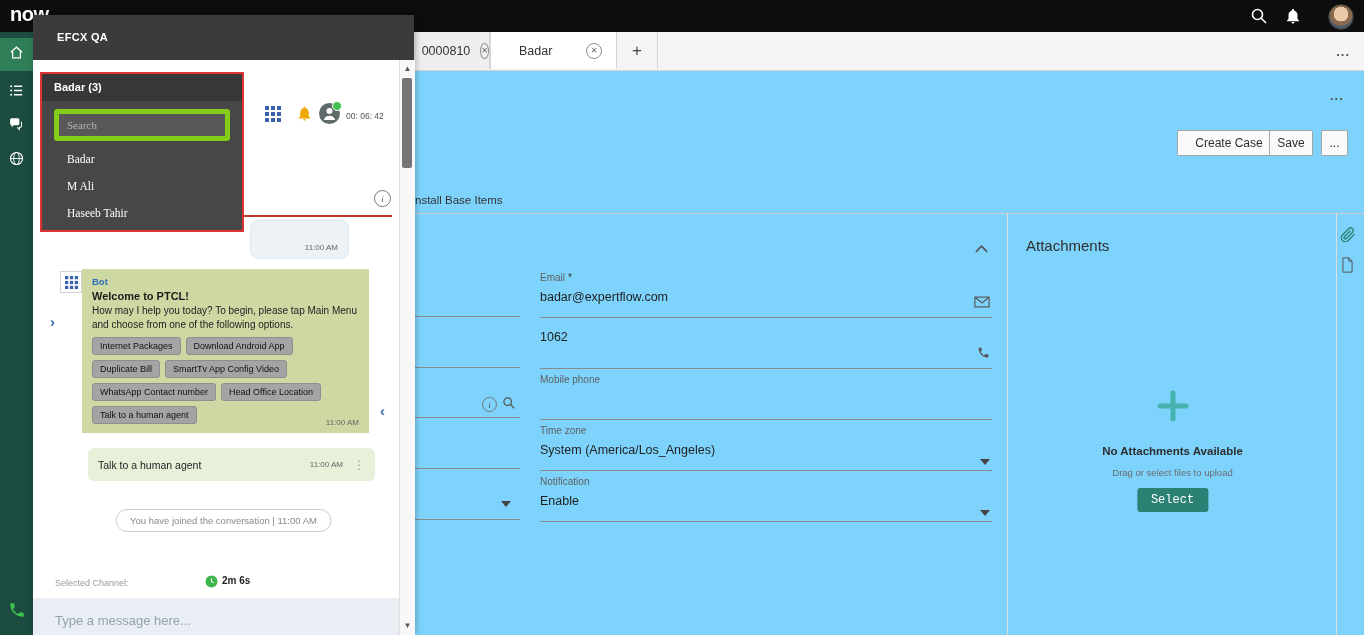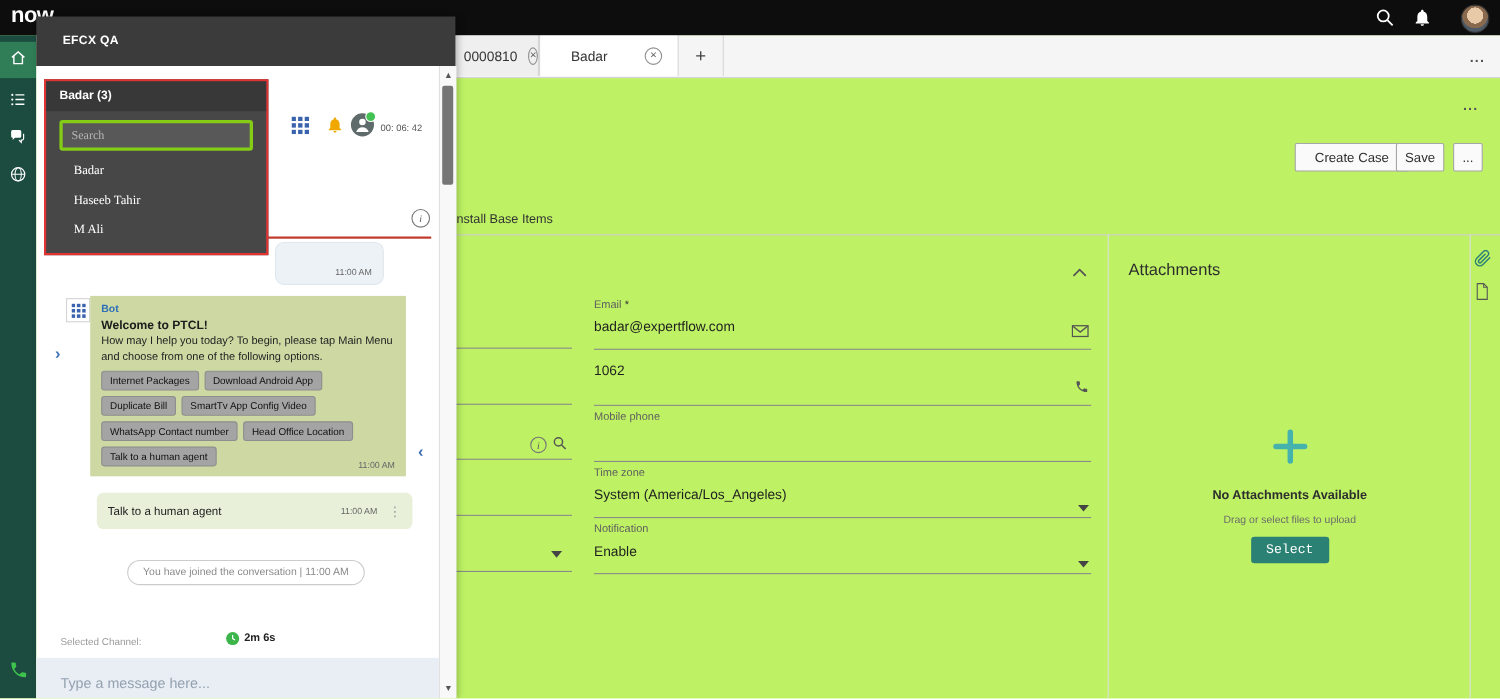--- a/index.html
+++ b/index.html
@@ -1,17 +1,17 @@
 <!DOCTYPE html>
 <html><head>
 <meta charset="utf-8">
 <style>
   html,body{margin:0;padding:0;background:#fff;}
   .canvas{position:relative;width:1364px;height:635px;overflow:hidden;
-    font-family:"Liberation Sans",sans-serif;background:#bef264;}
+    font-family:"Liberation Sans",sans-serif;background:#7dd3fc;}
   .abs{position:absolute;}
 
   
   .topbar{position:absolute;left:0;top:0;width:1364px;height:32px;background:#0d0d0d;z-index:10;}
   .logo{position:absolute;left:10px;top:3px;color:#fff;font-size:20px;font-weight:700;letter-spacing:-.5px;}
   .top-icon{position:absolute;top:7px;width:18px;height:18px;cursor:pointer;}
   .avatar{position:absolute;right:10px;top:4px;width:24px;height:24px;border-radius:50%;
     background:radial-gradient(circle at 50% 38%,#e8c9a8 0 38%,#8a6a4e 39% 60%,#4e5a66 61% 100%);
     border:1px solid #333;cursor:pointer;}
 
@@ -76,21 +76,21 @@
   .scrollbar{position:absolute;left:366px;top:45px;width:15px;height:575px;background:#f8f8f8;border-left:1px solid #e0e0e0;}
   .scroll-arrow{position:absolute;left:0;width:15px;height:14px;color:#555;font-size:8px;text-align:center;line-height:14px;cursor:pointer;}
   .scroll-thumb{position:absolute;left:2px;top:18px;width:10px;height:90px;background:#757575;border-radius:2px;cursor:pointer;}
   .web-chip{position:absolute;left:93px;top:544px;height:17px;display:flex;align-items:flex-end;gap:4px;
     background:#e7e7e7;border:1px solid #cfcfcf;border-radius:9px;padding:0 7px;cursor:pointer;}
 
   
   .dropdown{position:absolute;left:40px;top:72px;width:204px;height:160px;background:#474747;
     border:2px solid #e03434;z-index:50;box-sizing:border-box;}
   .dd-title{height:27px;line-height:27px;background:#383838;color:#fff;font-size:11px;font-weight:700;padding-left:12px;}
-  .dd-search{margin:8px 12px 0 12px;height:22px;background:#585858;border:3px solid #84cc16;border-radius:3px;}
+  .dd-search{margin:8px 12px 0 12px;height:22px;background:#585858;border:5px solid #84cc16;border-radius:3px;}
   .dd-search input{width:100%;height:100%;background:transparent;border:none;outline:none;color:#eee;
     font-size:11px;padding:0 8px;box-sizing:border-box;font-family:"Liberation Serif",serif;}
   .dd-search input::placeholder{color:#b5b5b5;}
   .dd-item{height:27px;line-height:27px;color:#fff;font-size:11.5px;padding-left:25px;cursor:pointer;
     font-family:"Liberation Serif",serif;}
 </style>
 </head>
 <body>
 
 <div class="canvas">
@@ -371,18 +371,18 @@
     </div>
   </section>
 
   <div class="dropdown">
     <div class="dd-title">Badar (3)</div>
     <div class="dd-search">
       <input type="text" placeholder="Search" style="">
     </div>
     <div style="margin-top:5px;">
       <div class="dd-item">Badar</div>
+      <div class="dd-item">M Ali</div>
       <div class="dd-item">Haseeb Tahir</div>
-      <div class="dd-item">M Ali</div>
     </div>
   </div>
 
 </div>
 
 </body></html>

